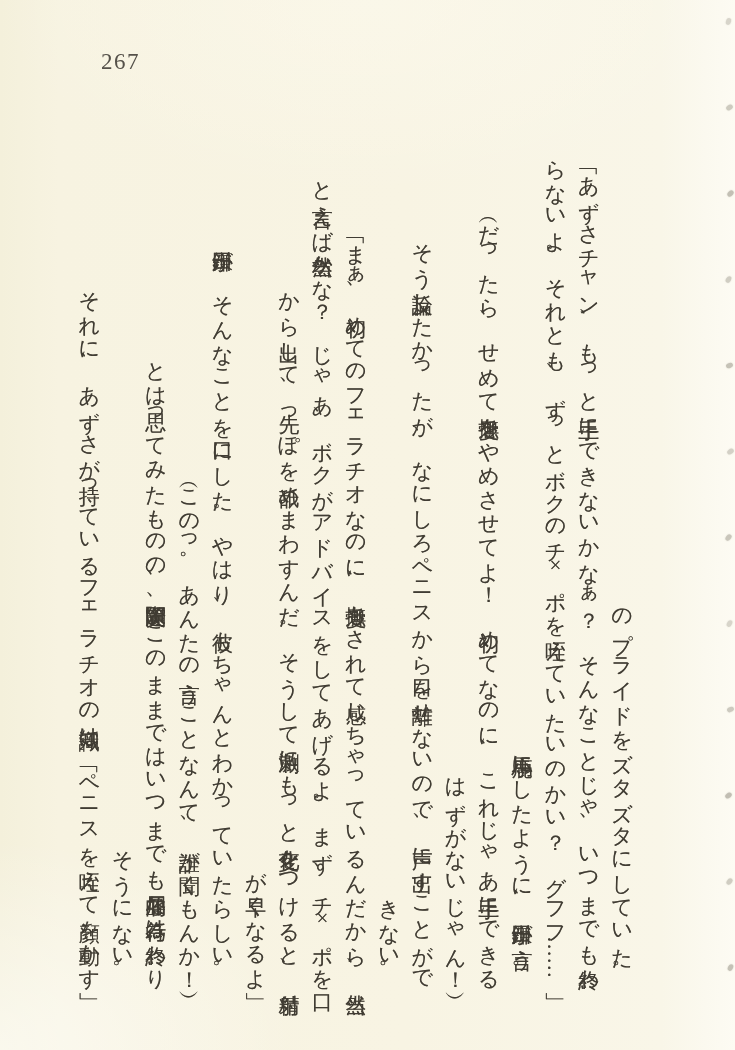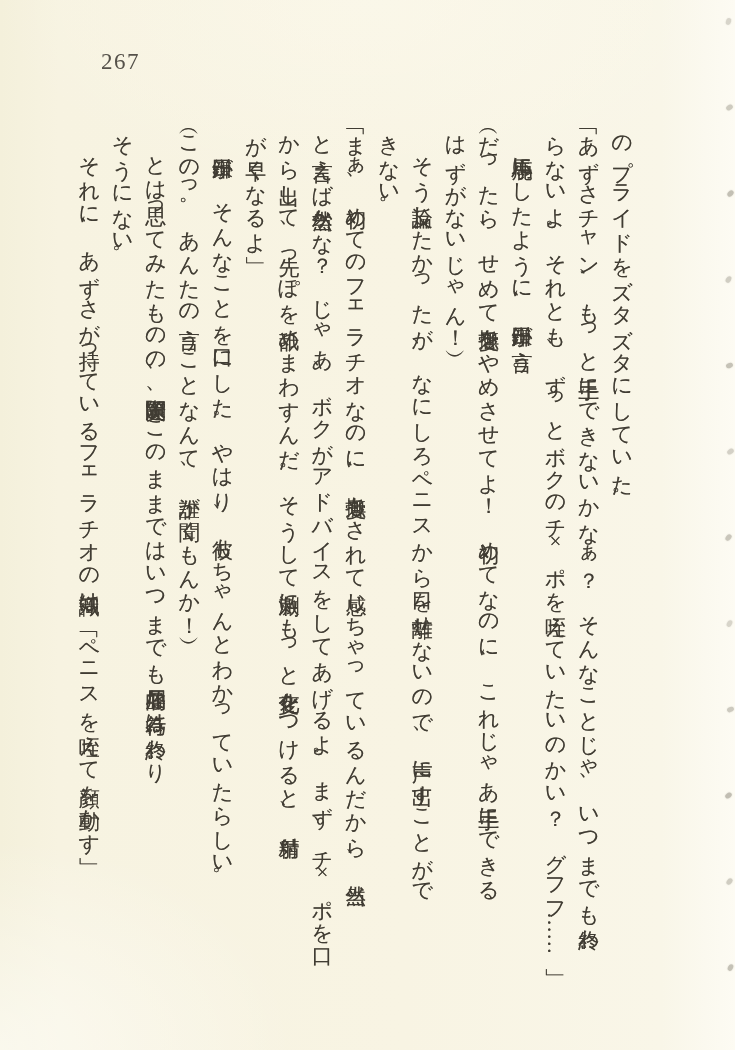--- a/index.html
+++ b/index.html
@@ -13,20 +13,21 @@
     overflow: hidden;
     background:
       radial-gradient(ellipse 420px 300px at 0% 100%, rgba(255,255,252,0.55), rgba(255,255,252,0) 70%),
       radial-gradient(ellipse 500px 260px at 50% 0%, rgba(255,253,244,0.35), rgba(255,253,244,0) 75%),
       linear-gradient(90deg, #f4f0db 0%, #f7f3e1 8%, #f8f4e3 55%, #f9f6e8 90%, #fbf9ef 96%, #fdfbf3 100%);
     font-family: "Liberation Serif", "DejaVu Serif", serif;
   }
   .page {
     position: absolute;
     inset: 0;
+    text-align: right;
   }
   .page-number {
     position: absolute;
     left: 101px;
     top: 49px;
     font-size: 23px;
     letter-spacing: 1.5px;
     color: #55514a;
     font-family: "Liberation Serif", "DejaVu Serif", serif;
   }

